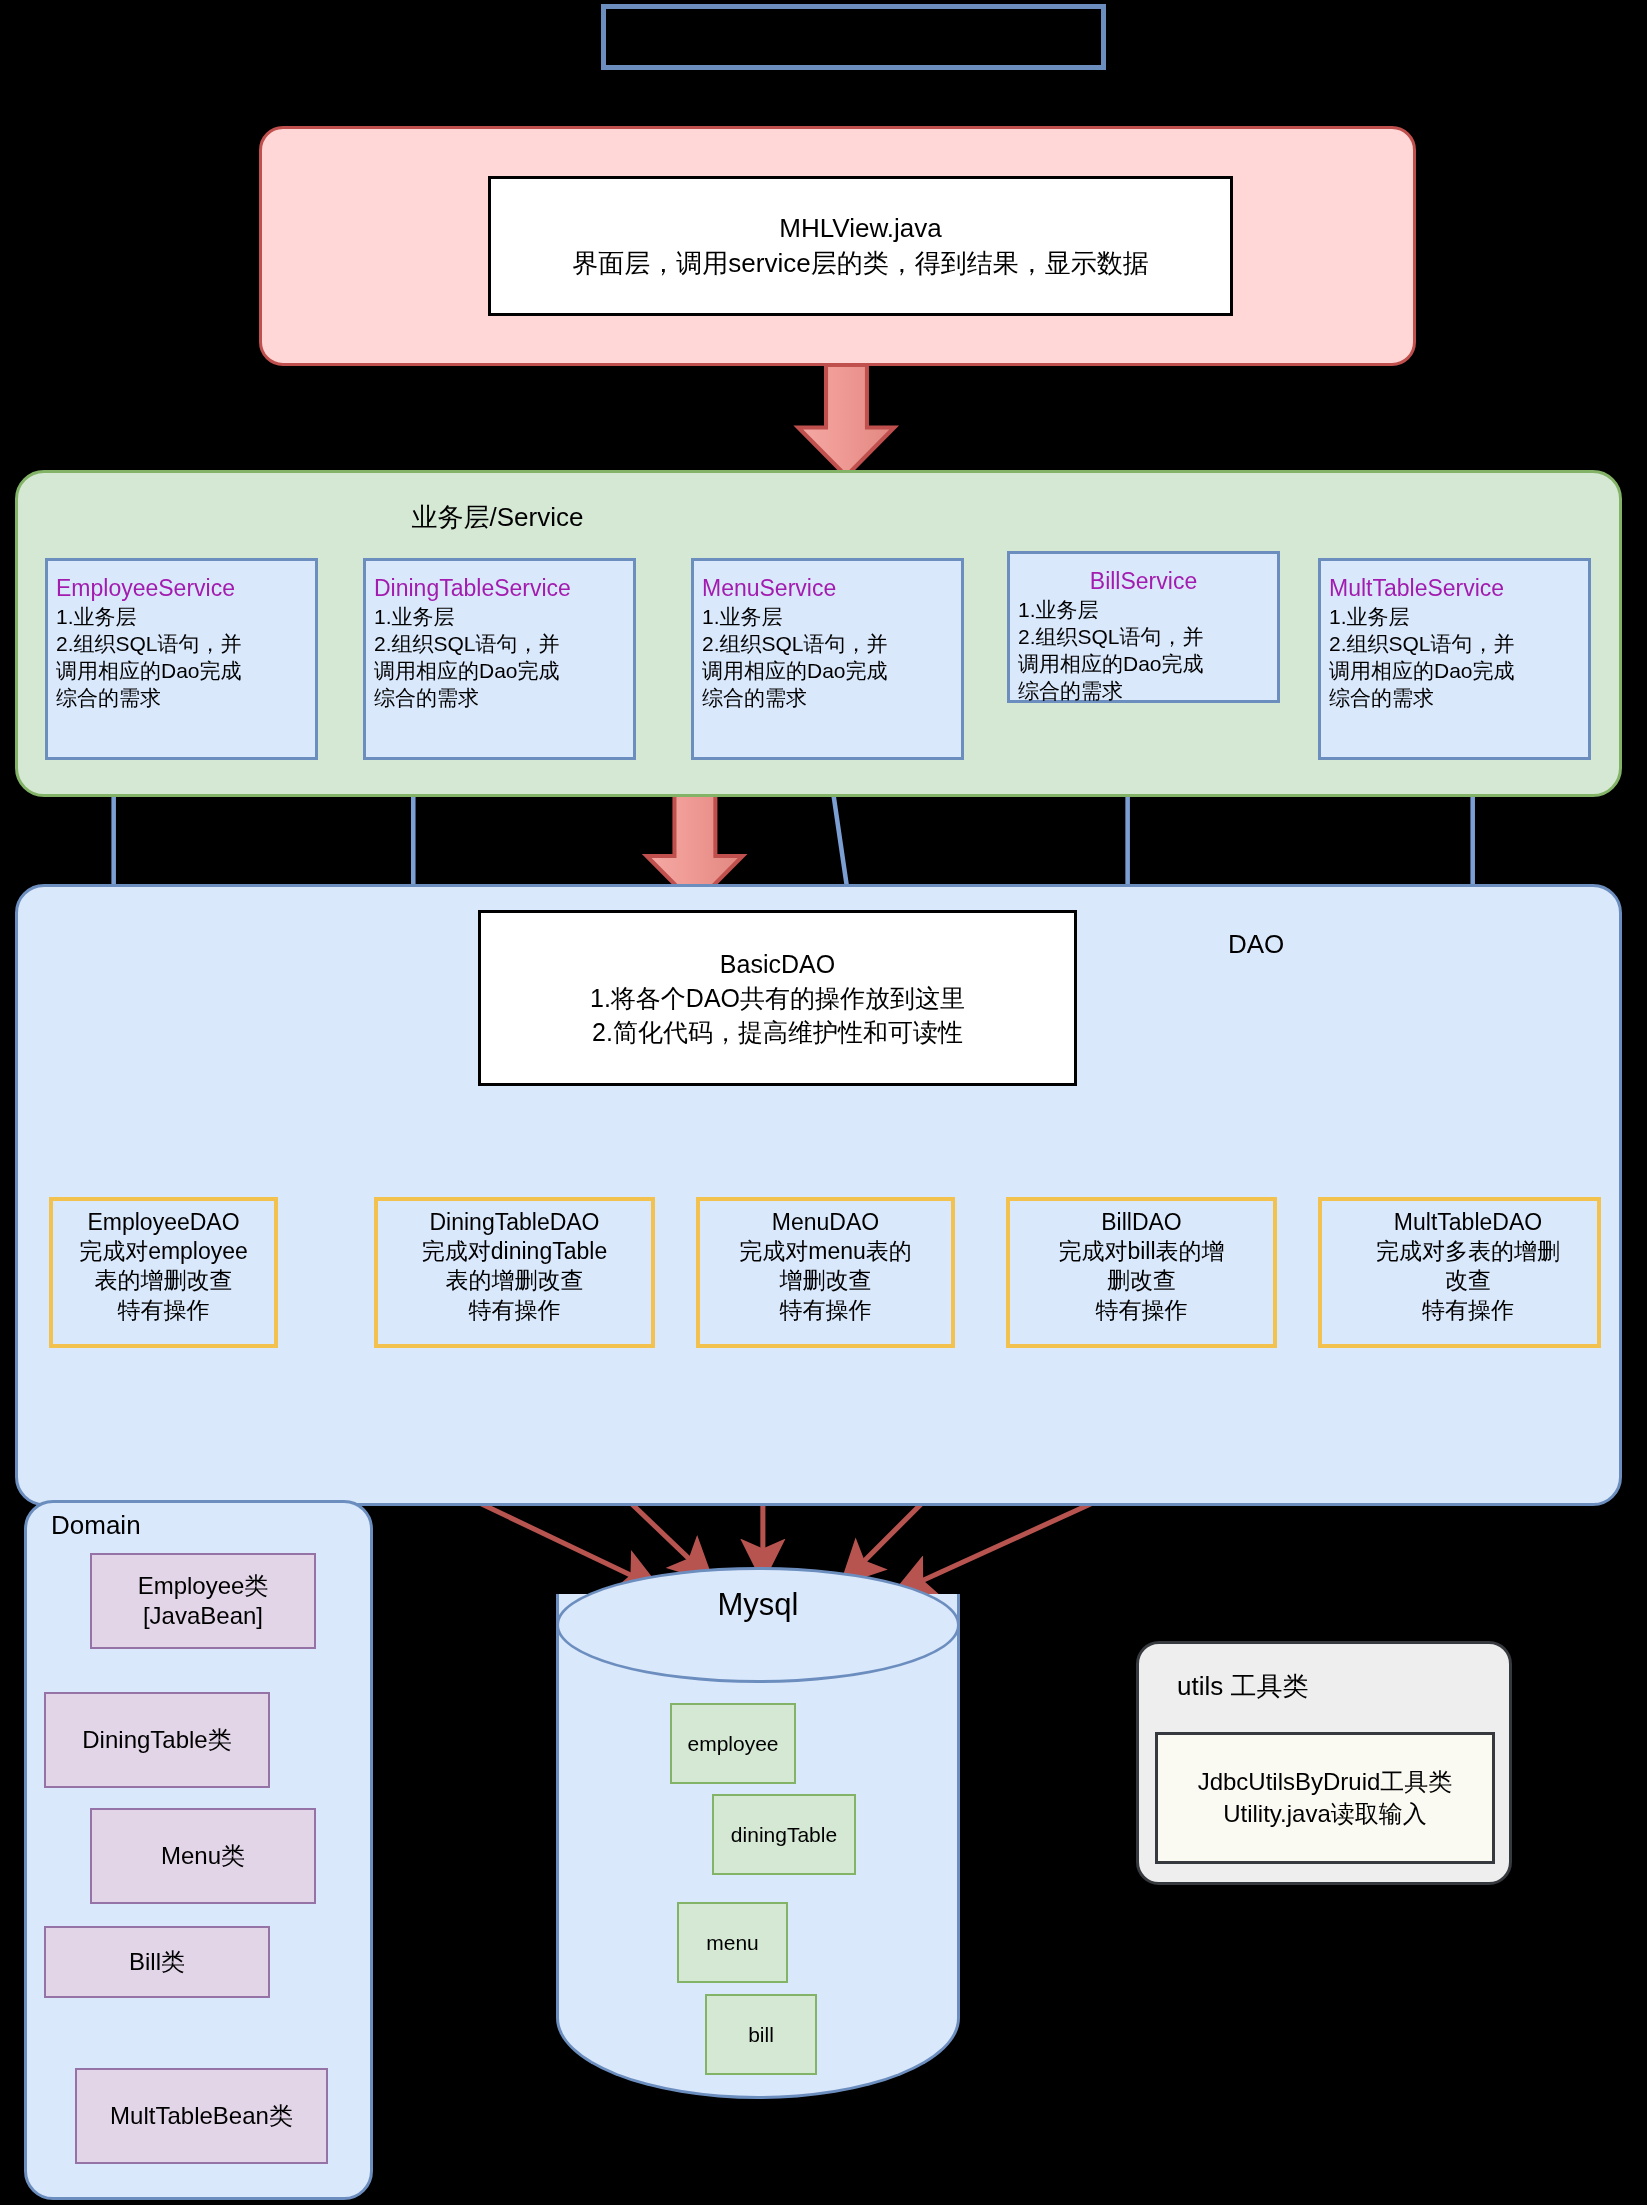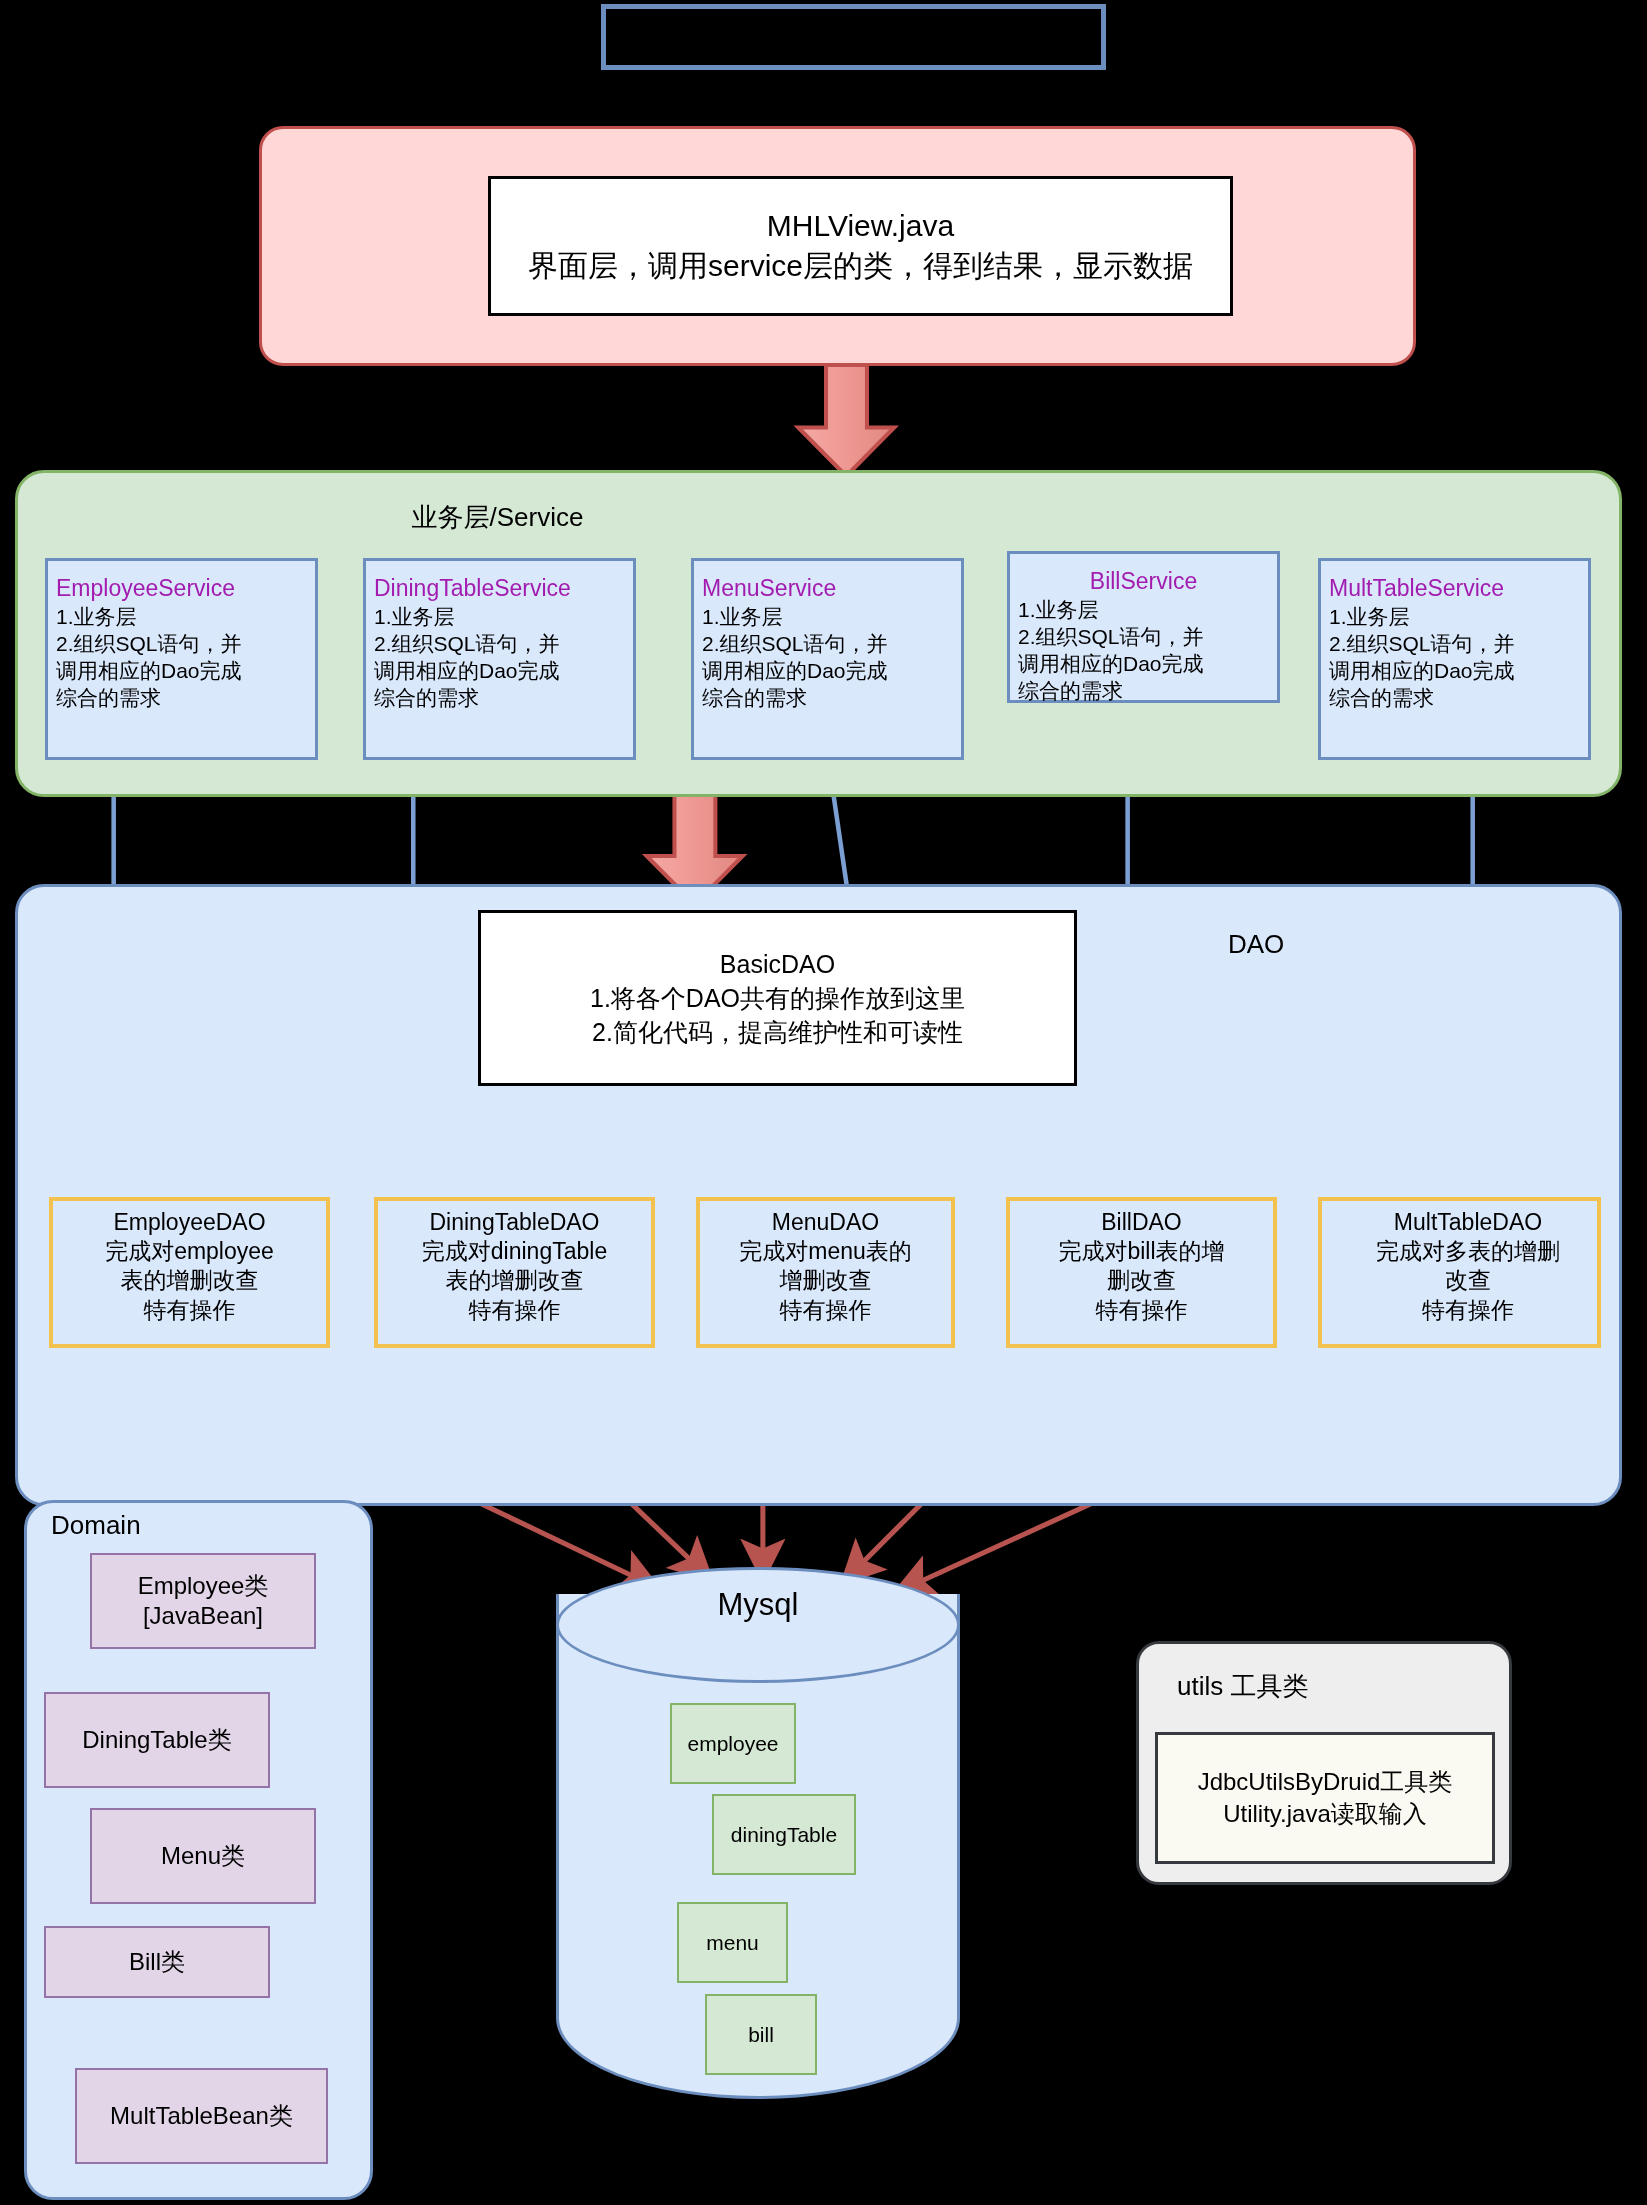--- a/index.html
+++ b/index.html
@@ -31,21 +31,21 @@
     border: 3.5px solid #C0504D;
     border-radius: 24px;
   }
   .view-box {
     left: 488px; top: 176px; width: 745px; height: 140px;
     background: #FFFFFF;
     border: 3.5px solid #000000;
     display:flex; flex-direction:column;
     align-items:center; justify-content:center;
   }
-  .view-box .ln { font-size: 30px; color:#000; line-height:1.34; white-space:nowrap; }
+  .view-box .ln { font-size: 26px; color:#000; line-height:1.34; white-space:nowrap; }
 
   
   .svc-layer {
     left: 15px; top: 470px; width: 1607px; height: 327px;
     background: #D5E8D4;
     border: 3.5px solid #82B366;
     border-radius: 29px;
   }
   .svc-title {
     left: 15px; top: 500px; width: 935px;
@@ -261,21 +261,21 @@
 
   <div class="abs dao-layer"></div>
   <div class="abs dao-label">DAO</div>
 
   <div class="abs basicdao">
     <div class="ln">BasicDAO</div>
     <div class="ln">1.将各个DAO共有的操作放到这里</div>
     <div class="ln">2.简化代码，提高维护性和可读性</div>
   </div>
 
-  <div class="abs dao-box" style="left:49px;  width:281px;">
+  <div class="abs dao-box" style="left:49px;  width:229px;">
     <div class="ln">EmployeeDAO</div>
     <div class="ln">完成对employee</div>
     <div class="ln">表的增删改查</div>
     <div class="ln">特有操作</div>
   </div>
 
   <div class="abs dao-box" style="left:374px; width:281px;">
     <div class="ln">DiningTableDAO</div>
     <div class="ln">完成对diningTable</div>
     <div class="ln">表的增删改查</div>

